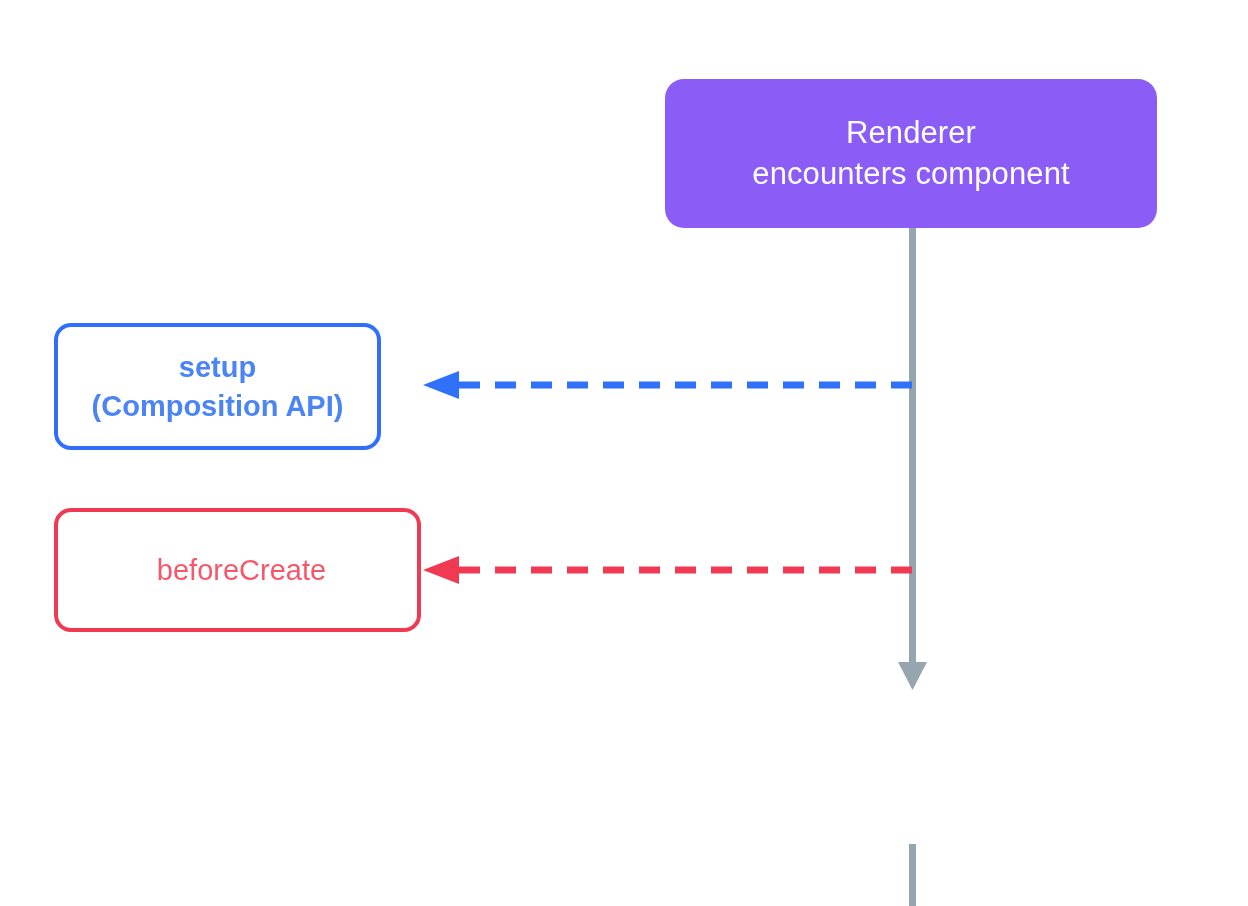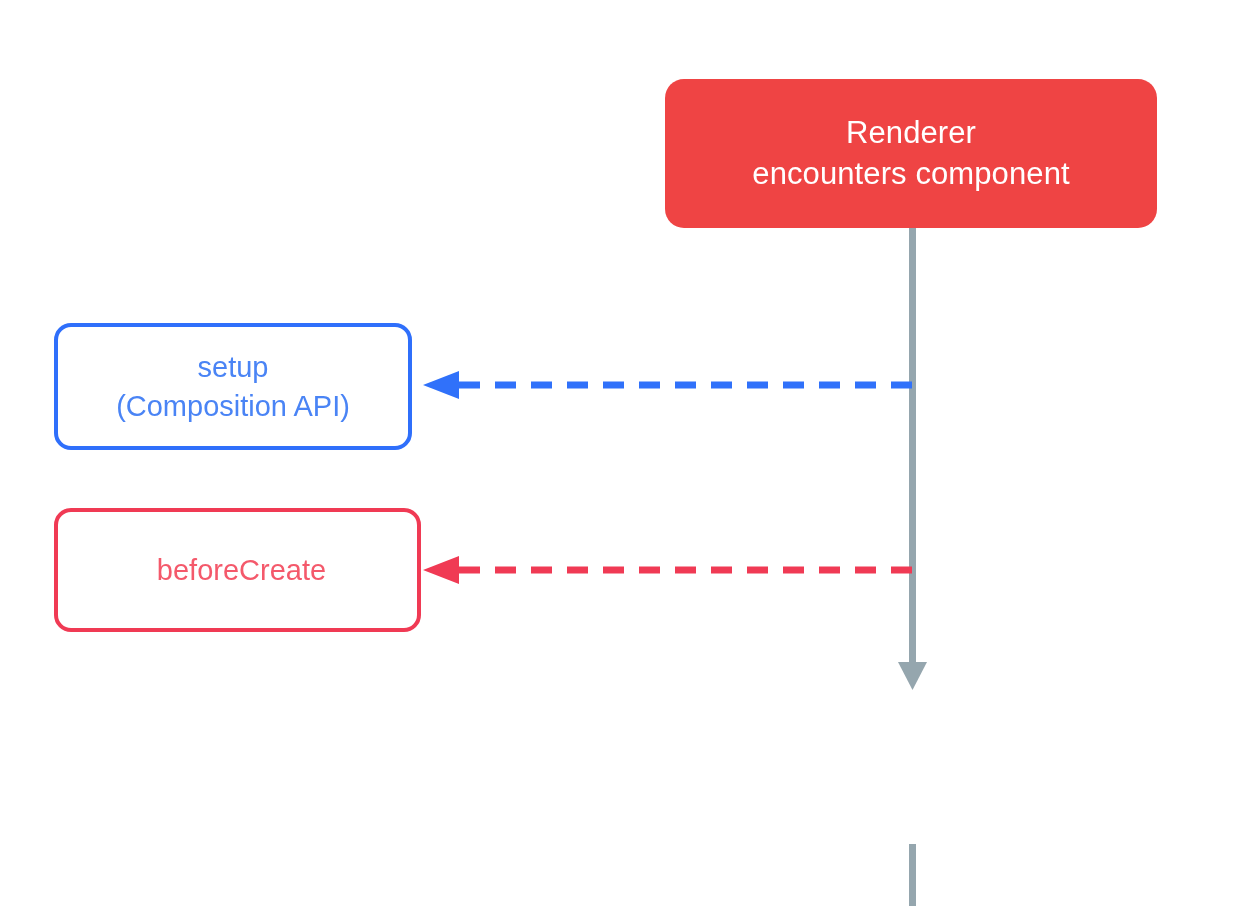--- a/index.html
+++ b/index.html
@@ -36,39 +36,39 @@
     text-align: center;
     line-height: 1.32;
     white-space: pre-line;
   }
   
   #node-renderer {
     left: 665px;
     top: 79px;
     width: 492px;
     height: 149px;
-    background: #ef4444;
+    background: #8b5cf6;
     color: #ffffff;
     border-radius: 19px;
     font-size: 31px;
     font-weight: 400;
     letter-spacing: 0.1px;
   }
   
   #node-setup {
     left: 54px;
     top: 323px;
-    width: 358px;
+    width: 327px;
     height: 127px;
     background: #ffffff;
     color: #4a84f5;
     border: 4px solid #2f6ffb;
     border-radius: 17px;
     font-size: 29px;
-    font-weight: 400;
+    font-weight: 700;
   }
   
   #node-beforecreate {
     left: 54px;
     top: 508px;
     width: 367px;
     height: 124px;
     background: #ffffff;
     color: #f4596b;
     border: 4px solid #f03a54;

